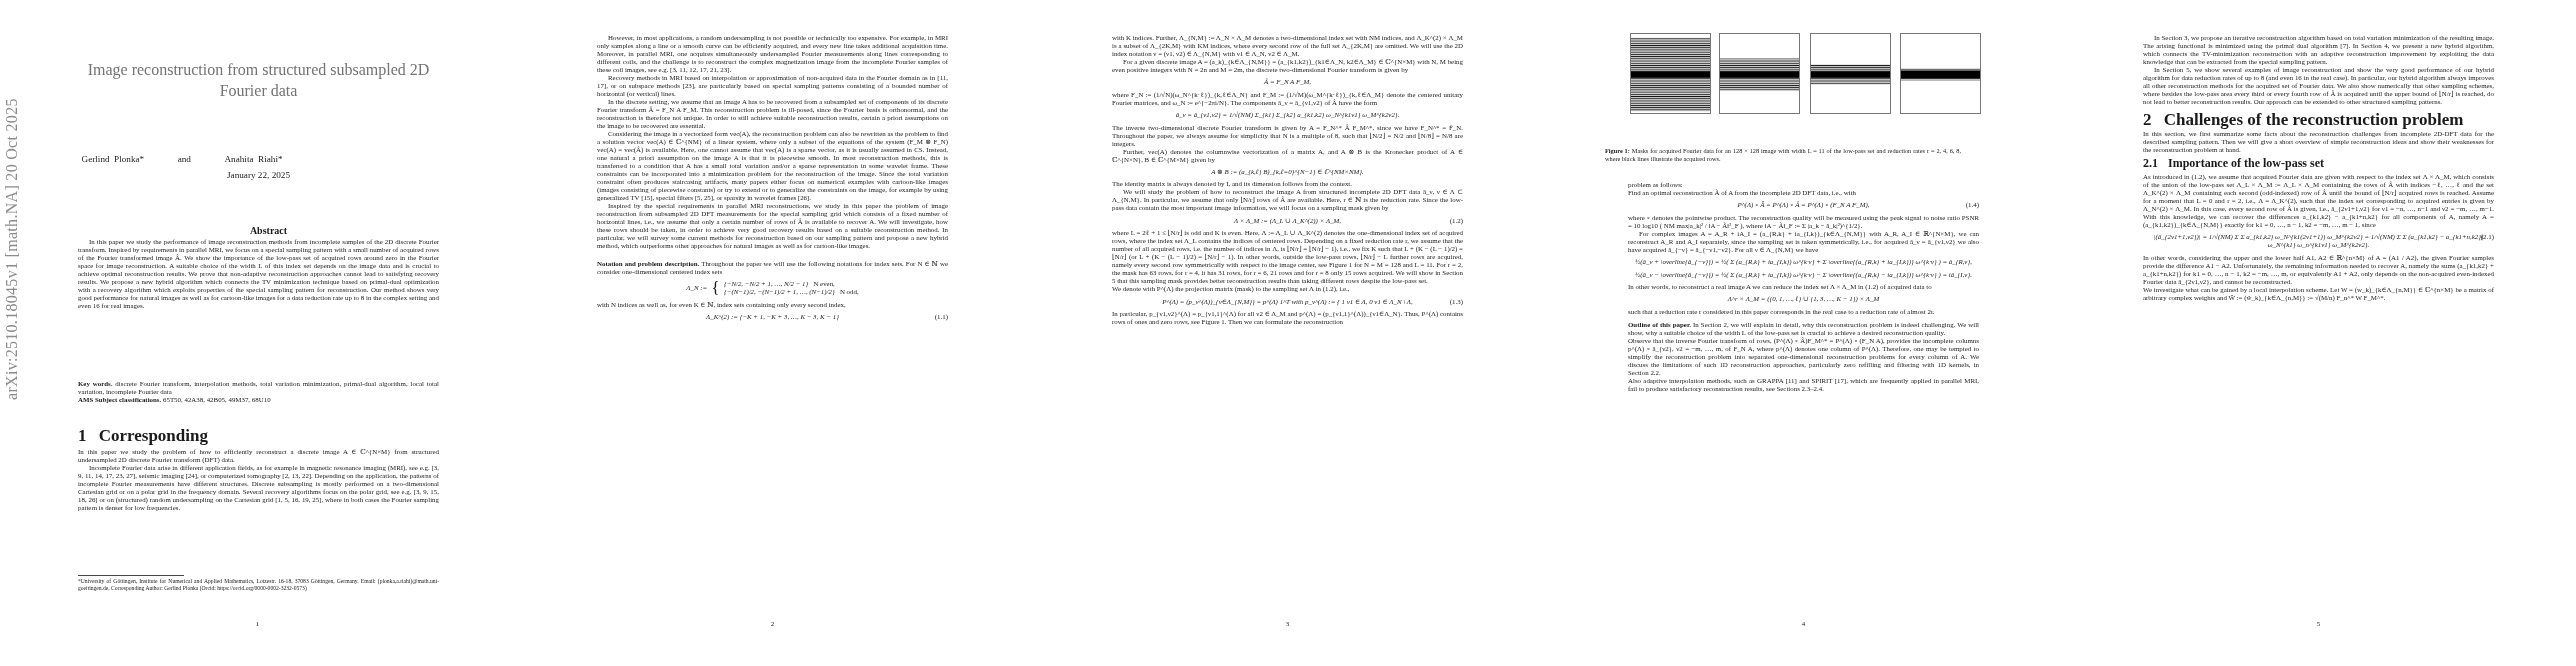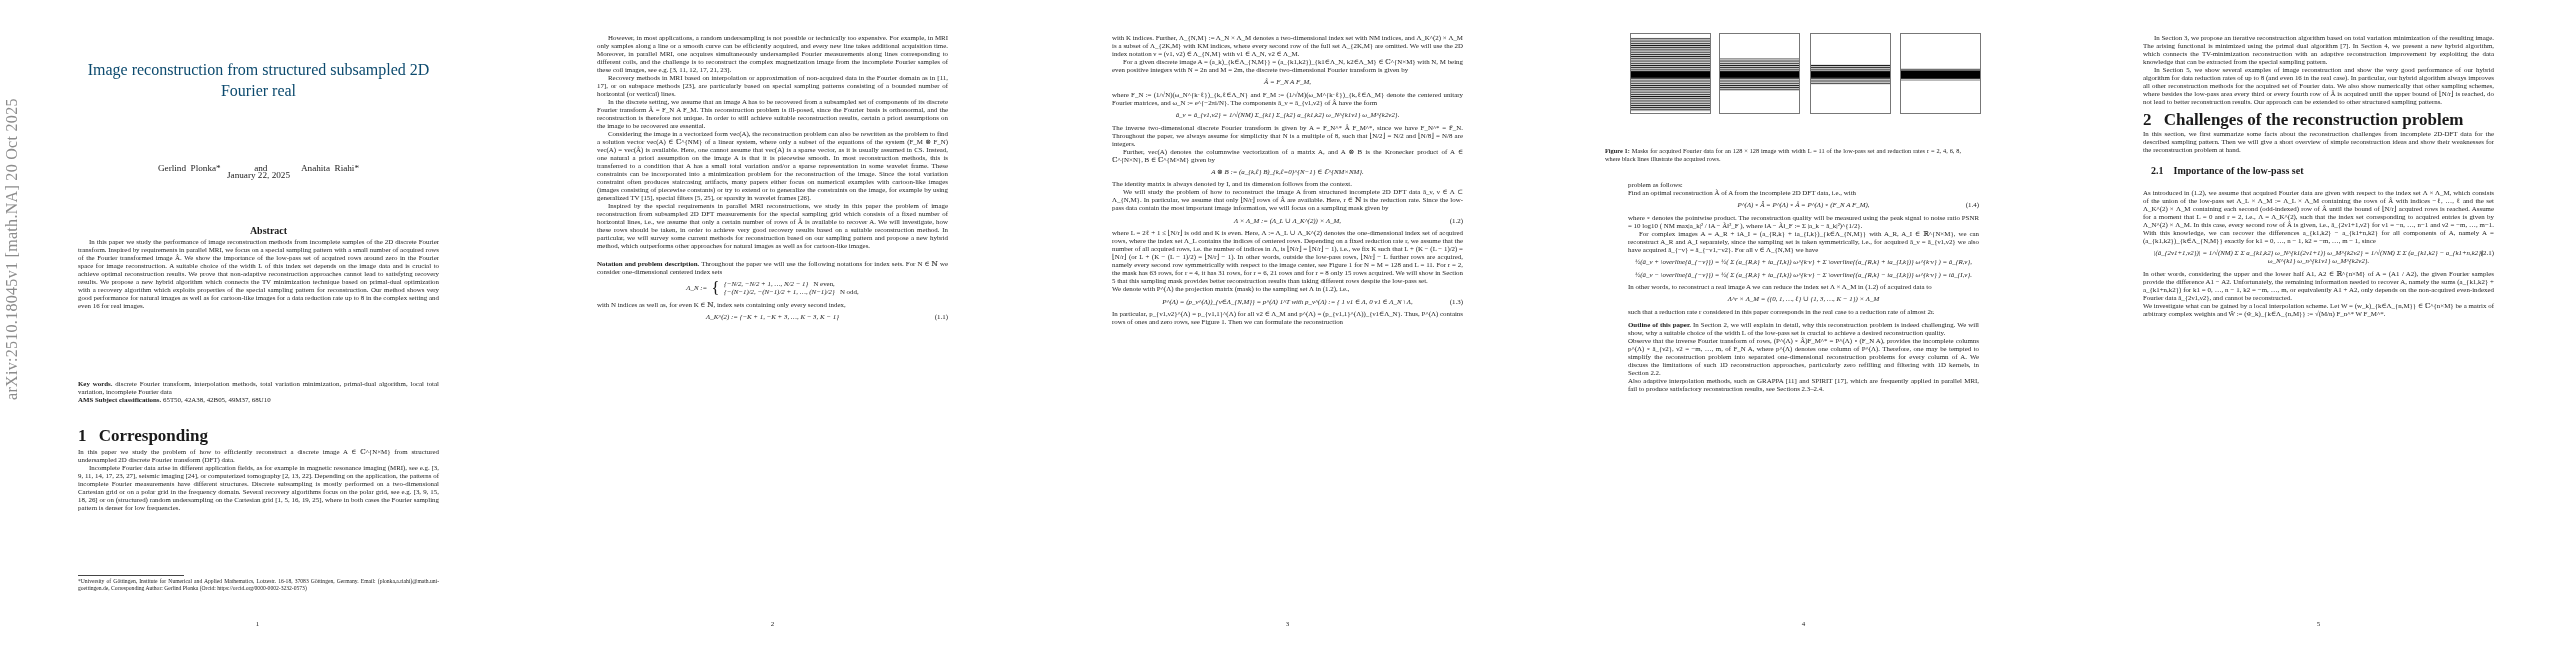--- a/index.html
+++ b/index.html
@@ -5,32 +5,32 @@
   html,body{margin:0;padding:0;background:#fff;}
   body{width:2576px;height:667px;position:relative;overflow:hidden;
        font-family:"Liberation Serif","DejaVu Serif",serif;color:#1a1a1a;}
   .page{position:absolute;top:0;height:667px;width:515px;background:#fff;}
   .p1{left:0}.p2{left:515px}.p3{left:1030px}.p4{left:1546px}.p5{left:2061px}
   .col{position:absolute;left:82px;width:351px;top:34px;font-size:6.9px;line-height:8px;text-align:justify;}
   .col p{margin:0;text-indent:11px;}
   .col p.ni{text-indent:0;}
   .watermark{position:absolute;left:3.3px;top:400px;transform-origin:0 0;transform:rotate(-90deg);
        font-family:"Liberation Serif",serif;font-size:16px;color:#8c8c8c;white-space:nowrap;letter-spacing:0.3px;}
-  .title{position:absolute;left:67px;width:383px;top:60px;text-align:center;font-size:16px;line-height:20.6px;color:#0c4a6e;}
-  .authors{position:absolute;left:67px;width:383px;top:163px;text-align:center;font-size:9.2px;color:#222;word-spacing:2.2px;}
+  .title{position:absolute;left:67px;width:383px;top:60px;text-align:center;font-size:16px;line-height:20.6px;color:#737373;}
+  .authors{position:absolute;left:67px;width:383px;top:154px;font-size:9.2px;color:#222;word-spacing:2.2px;}
   .authors span{margin:0 14.5px;}
   .date{position:absolute;left:67px;width:383px;top:170px;text-align:center;font-size:9.2px;color:#222;}
   .abs-h{position:absolute;left:88px;width:361px;top:225px;text-align:center;font-weight:bold;font-size:10px;}
   .abs{position:absolute;left:78px;width:361px;top:238px;font-size:6.9px;line-height:8px;text-align:justify;}
   .abs p{margin:0;text-indent:11px;}
   .kw{position:absolute;left:78px;width:361px;top:380px;font-size:6.9px;line-height:8px;text-align:justify;}
   .kw b{font-weight:bold;}
   .sec{font-weight:bold;font-size:17px;margin:0;}
   .sec .num{margin-right:12.2px;}
-  .subsec{font-weight:bold;font-size:10px;margin:8px;}
+  .subsec{font-weight:bold;font-size:12px;margin:0;}
   .subsec .num{margin-right:10px;}
   .intro-h{position:absolute;left:78px;top:426px;}
   .intro{position:absolute;left:78px;width:361px;top:448px;font-size:6.9px;line-height:8px;text-align:justify;}
   .intro p{margin:0;text-indent:11px;}
   .intro p.ni{text-indent:0;}
   .footrule{position:absolute;left:78px;top:575px;width:106px;border-top:0.6px solid #444;}
   .foot{position:absolute;left:78px;width:361px;top:578px;font-size:5.6px;line-height:6.9px;text-align:justify;}
   .pnum{position:absolute;top:620px;left:0;width:515px;text-align:center;font-size:6.9px;}
   .eq{text-align:center;margin:4.4px 0;position:relative;font-style:italic;}
   .eq .tag{position:absolute;right:0;top:0;font-style:normal;}
@@ -42,21 +42,21 @@
   .gap2{height:10px;}
 </style>
 </head>
 <body>
 
 <div class="page p1">
   <div class="watermark">arXiv:2510.18045v1  [math.NA]  20 Oct 2025</div>
 
   <div class="title">
     <div>Image reconstruction from structured subsampled 2D</div>
-    <div>Fourier real</div>
+    <div>Fourier data</div>
   </div>
 
   <div class="authors">
     <span>Gerlind Plonka*</span>
     <span>and</span>
     <span>Anahita Riahi*</span>
   </div>
   <div class="date">January 22, 2025</div>
 
   <div class="abs-h">Abstract</div>

